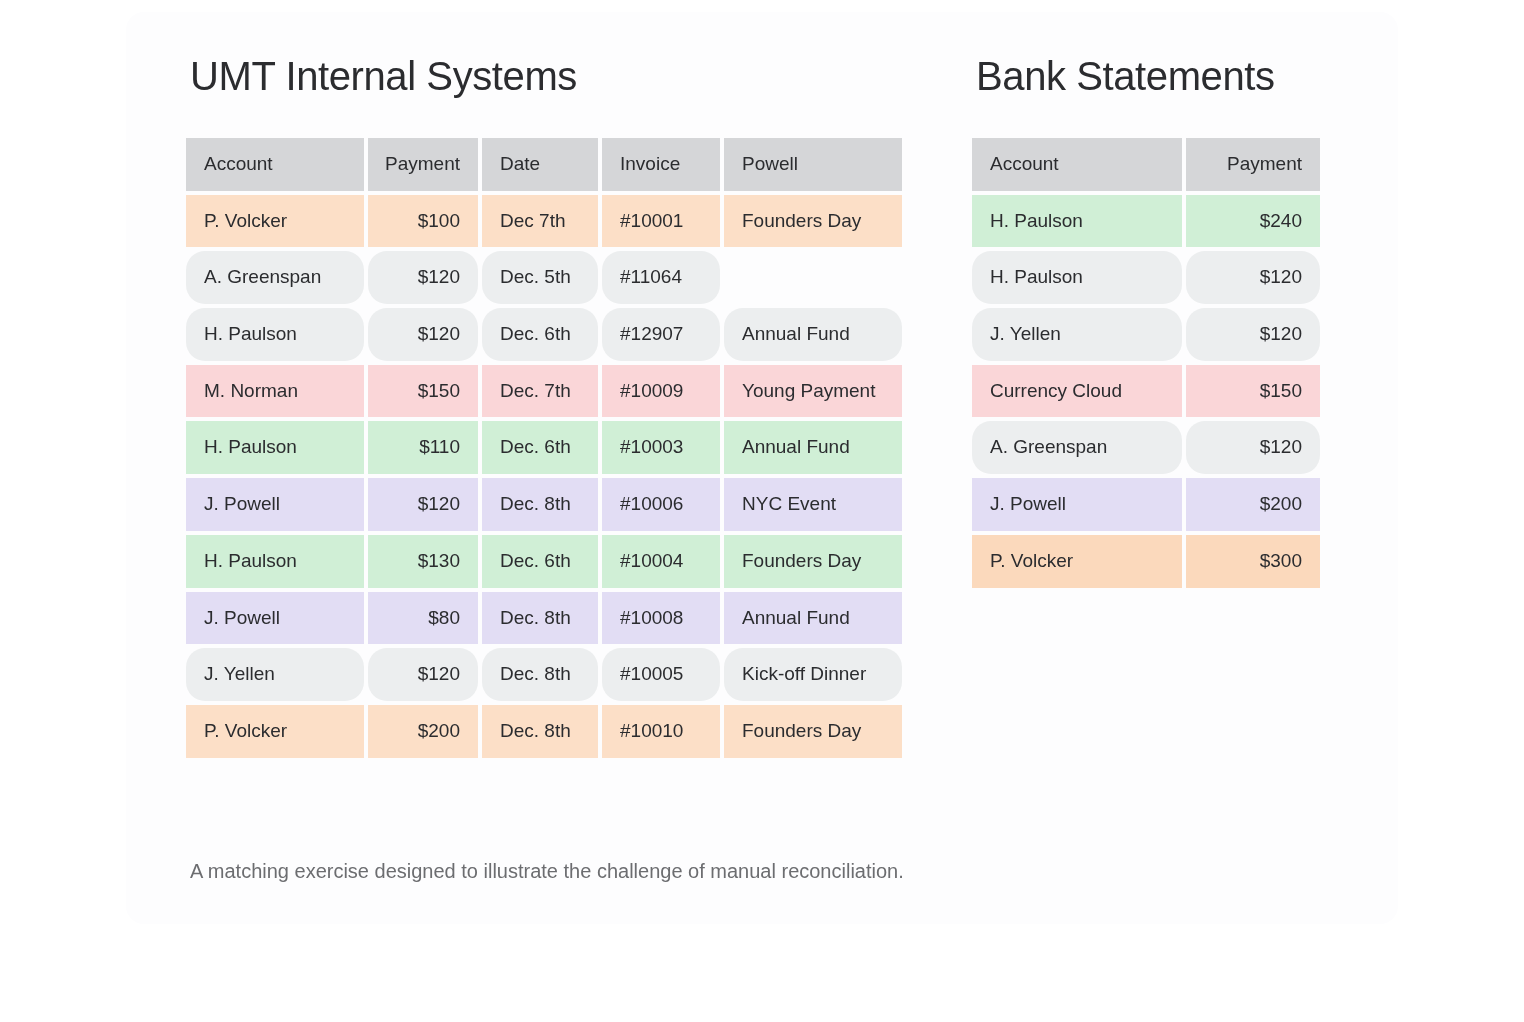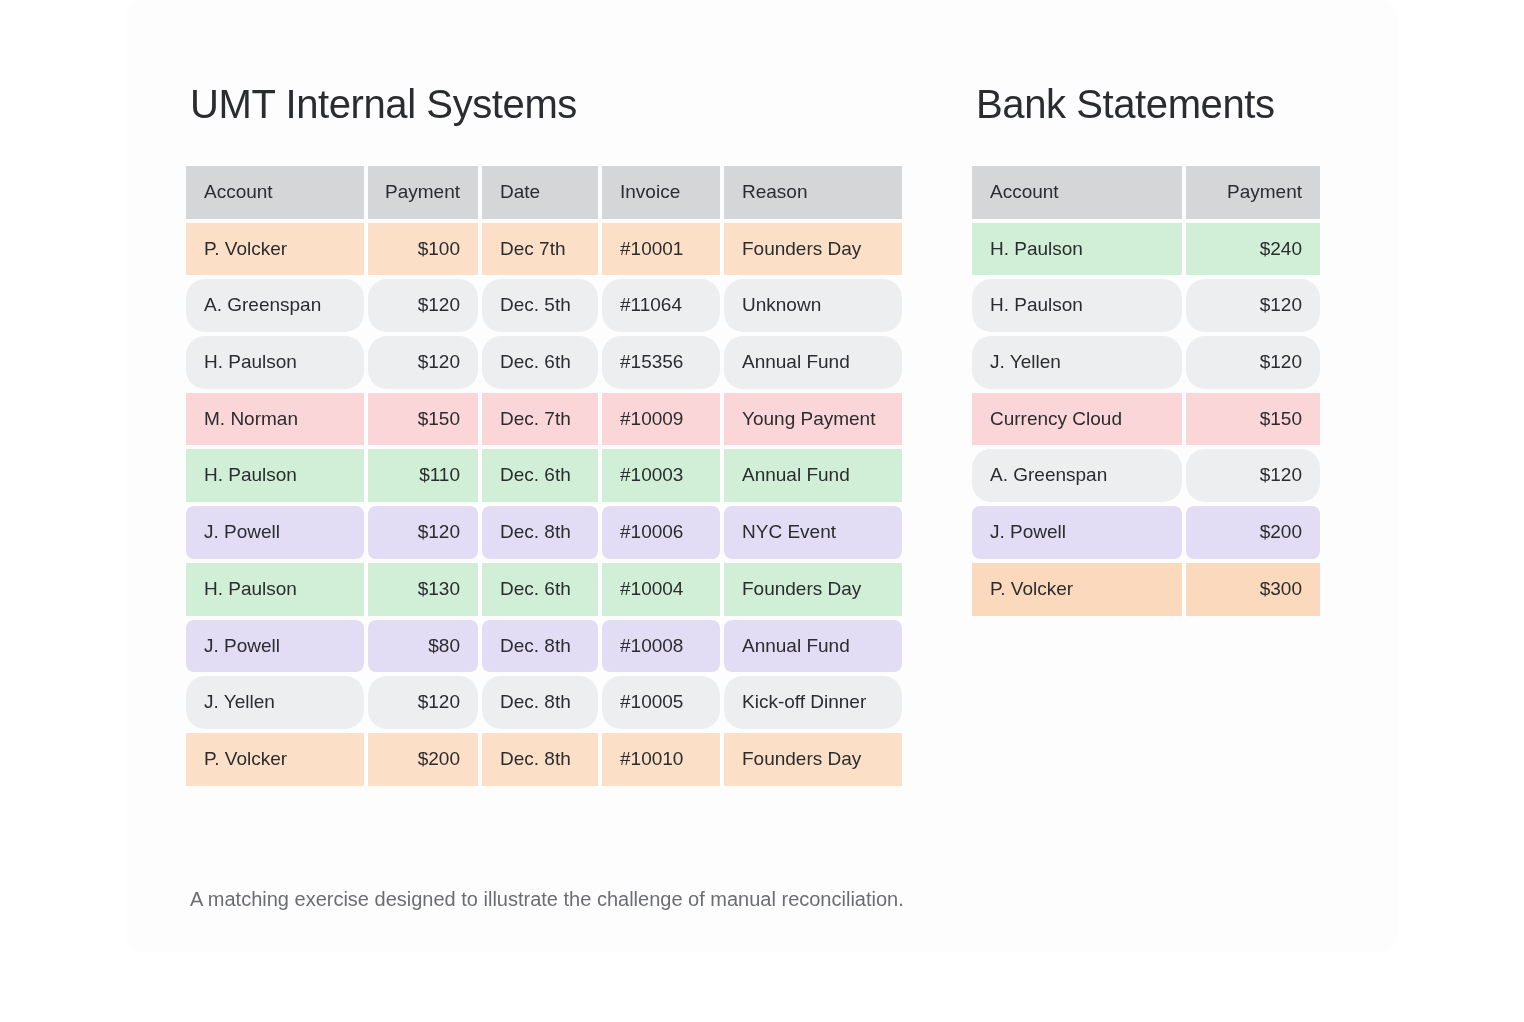--- a/index.html
+++ b/index.html
@@ -17,22 +17,22 @@
   * { box-sizing: border-box; }
   html, body { margin:0; padding:0; background:#ffffff; width:100%; height:100%; }
   body {
     font-family: -apple-system, BlinkMacSystemFont, "Helvetica Neue", Arial, sans-serif;
     color: var(--ink);
     font-size: 20px;
     line-height: 1.3;
   }
   .panel {
     width: 1272px;
-    margin: 0 auto;
-    padding: 64px 60px 40px 60px;
+    margin: 12px auto;
+    padding: 24px 60px 40px 60px;
     background: #fdfdfe;
     border-radius: 18px;
   }
   .cols {
     display: flex;
     gap: 70px;
     align-items: flex-start;
   }
   .section-title {
     font-weight: 500;
@@ -49,21 +49,21 @@
     display:flex;
     align-items:center;
     font-size: 19px;
   }
   .hdr .cell { background: var(--header-grey); font-weight:400; color: var(--ink); }
   .c-grey   .cell { background: var(--row-grey); border-radius: 19px; }
   .c-peach  .cell { background: var(--row-peach); }
   .c-peach2 .cell { background: var(--row-peach-2); }
   .c-pink   .cell { background: var(--row-pink); }
   .c-green  .cell { background: var(--row-green); }
-  .c-lilac  .cell { background: var(--row-lilac); border-radius: 8px; }
+  .c-lilac  .cell { background: var(--row-lilac); }
 
   
   .al-r { justify-content:flex-end; }
 
   
   .tbl-left  .row { grid-template-columns: 178px 110px 116px 118px 178px; }
   .tbl-right .row { grid-template-columns: 210px 134px; }
 
   .caption {
     margin-top: 100px;
@@ -81,41 +81,40 @@
 
     <div>
       <div class="section-title">UMT Internal Systems</div>
 
       <div class="tbl tbl-left">
         <div class="row hdr">
           <div class="cell">Account</div>
           <div class="cell al-r">Payment</div>
           <div class="cell">Date</div>
           <div class="cell">Invoice</div>
-          <div class="cell">Reason</div>
+          <div class="cell">Powell</div>
         </div>
         <div class="row c-peach2">
             <div class="cell ">P. Volcker</div>
             <div class="cell al-r">$100</div>
             <div class="cell ">Dec 7th</div>
             <div class="cell ">#10001</div>
             <div class="cell ">Founders Day</div>
           </div>
           <div class="row c-grey">
             <div class="cell ">A. Greenspan</div>
             <div class="cell al-r">$120</div>
             <div class="cell ">Dec. 5th</div>
             <div class="cell ">#11064</div>
-            <div class="cell ">Unknown</div>
           </div>
           <div class="row c-grey">
             <div class="cell ">H. Paulson</div>
             <div class="cell al-r">$120</div>
             <div class="cell ">Dec. 6th</div>
-            <div class="cell ">#15356</div>
+            <div class="cell ">#12907</div>
             <div class="cell ">Annual Fund</div>
           </div>
           <div class="row c-pink">
             <div class="cell ">M. Norman</div>
             <div class="cell al-r">$150</div>
             <div class="cell ">Dec. 7th</div>
             <div class="cell ">#10009</div>
             <div class="cell ">Young Payment</div>
           </div>
           <div class="row c-green">

